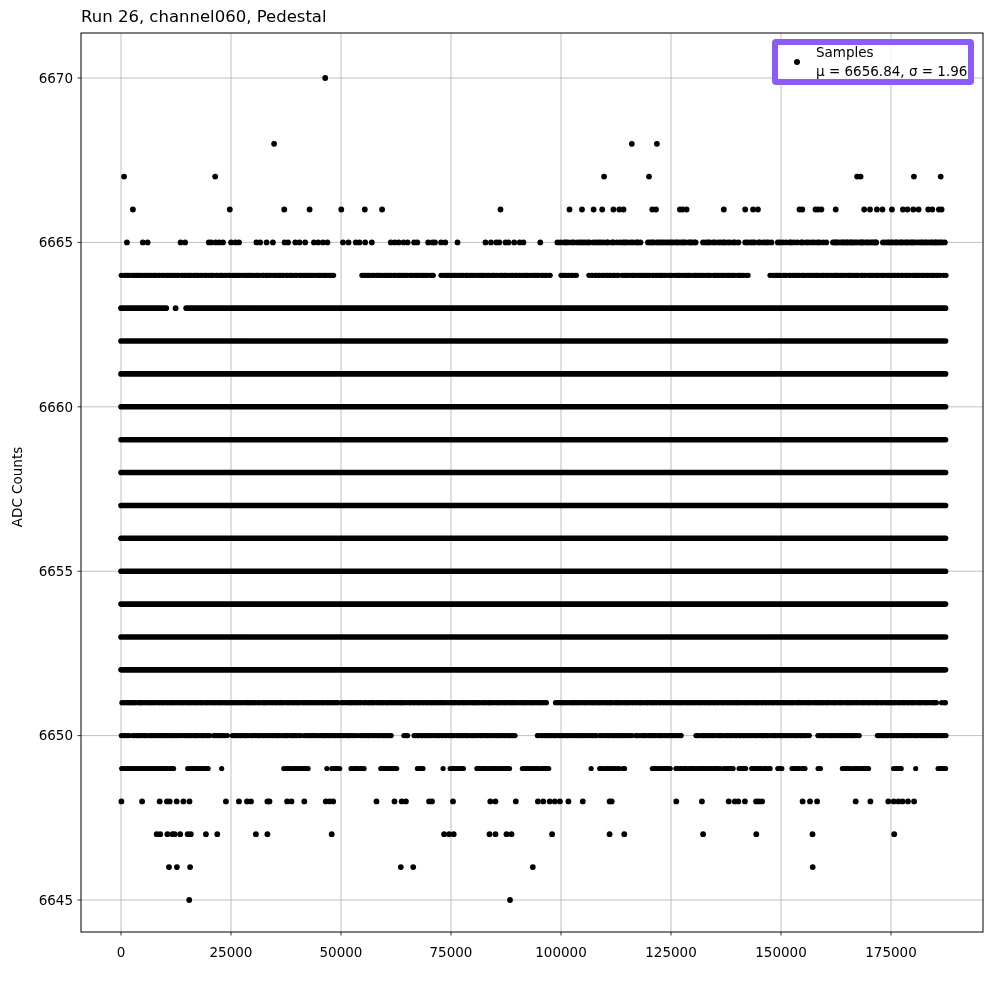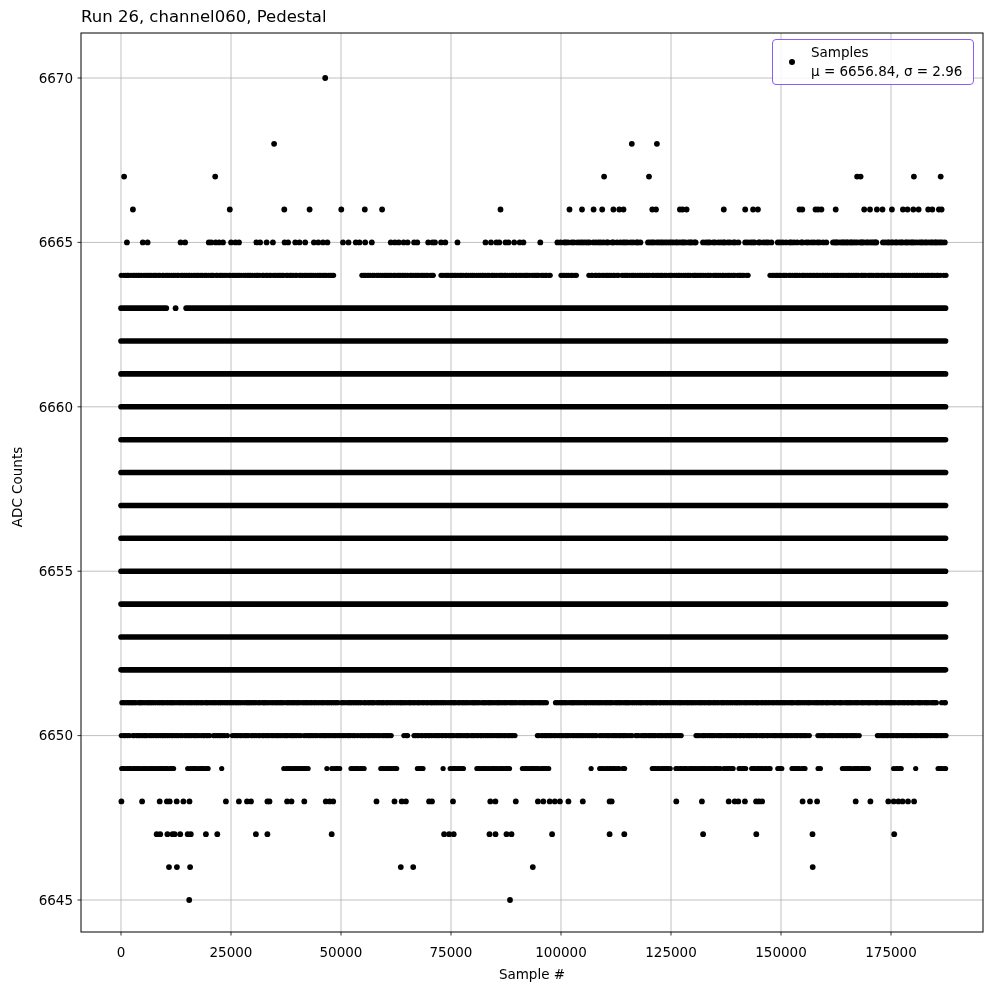--- a/index.html
+++ b/index.html
@@ -16,21 +16,21 @@
   .xlabel{
     position:absolute;left:81px;top:966px;width:902px;text-align:center;
     font-size:13.5px;color:#000;
   }
   .ylabel{
     position:absolute;left:17px;top:487px;transform:translate(-50%,-50%) rotate(-90deg);
     font-size:13.5px;white-space:nowrap;color:#000;
   }
   .legend{
     position:absolute;left:772px;top:39px;width:202px;height:46px;
-    background:rgba(255,255,255,0.85);border:1px solid #8b5cf6;border-radius:4px;
+    background:rgba(255,255,255,0.85);border:6px solid #8b5cf6;border-radius:4px;
     box-sizing:border-box;display:flex;align-items:center;
   }
   .legend .marker-col{
     width:38px;display:flex;justify-content:center;align-items:center;flex:0 0 38px;
   }
   .legend .dot{
     width:6px;height:6px;border-radius:50%;background:#000;display:inline-block;
   }
   .legend .text-col{font-size:13.5px;line-height:19px;}
   .tick-text{font-size:13.5px;fill:#000;}
@@ -1948,25 +1948,24 @@
         <text x="73" y="904.8000000000001" text-anchor="end" class="tick-text">6645</text>
         <text x="73" y="740.4" text-anchor="end" class="tick-text">6650</text>
         <text x="73" y="576" text-anchor="end" class="tick-text">6655</text>
         <text x="73" y="411.6" text-anchor="end" class="tick-text">6660</text>
         <text x="73" y="247.20000000000002" text-anchor="end" class="tick-text">6665</text>
         <text x="73" y="82.8" text-anchor="end" class="tick-text">6670</text>
       </g>
     </svg>
 
   <div class="title">Run 26, channel060, Pedestal</div>
-  <div class="xlabel">Sample #</div>
   <div class="ylabel">ADC Counts</div>
 
   <div class="legend">
     <div class="marker-col">
       <span class="dot"></span>
     </div>
     <div class="text-col">
       <div>Samples</div>
-      <div>μ = 6656.84, σ = 2.96</div>
+      <div>μ = 6656.84, σ = 1.96</div>
     </div>
   </div>
 </div>
 
 </body></html>

